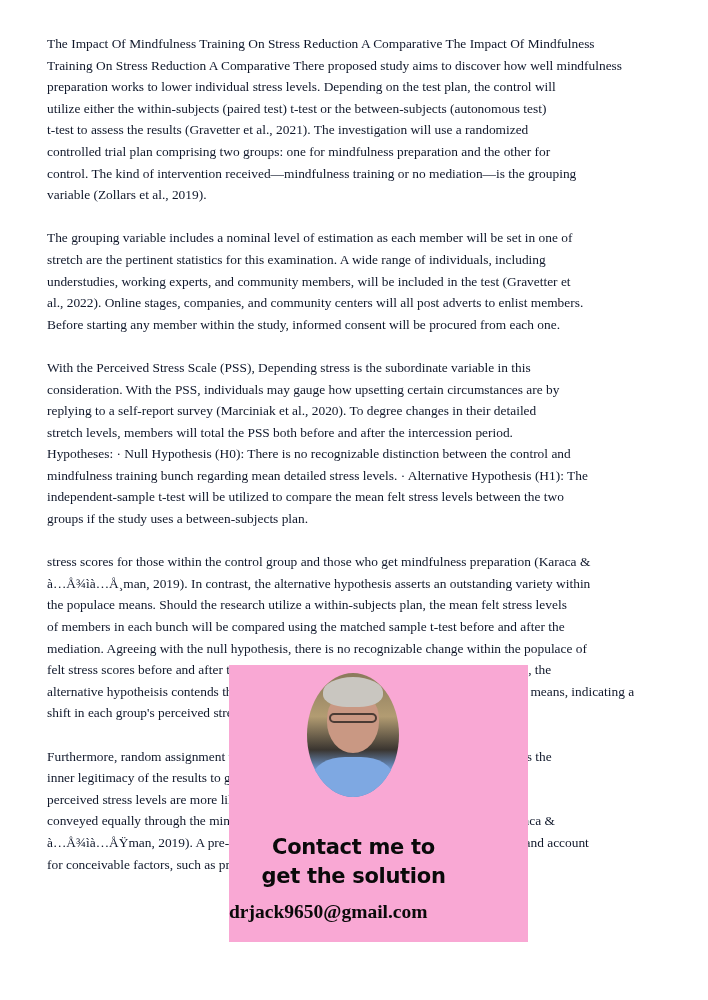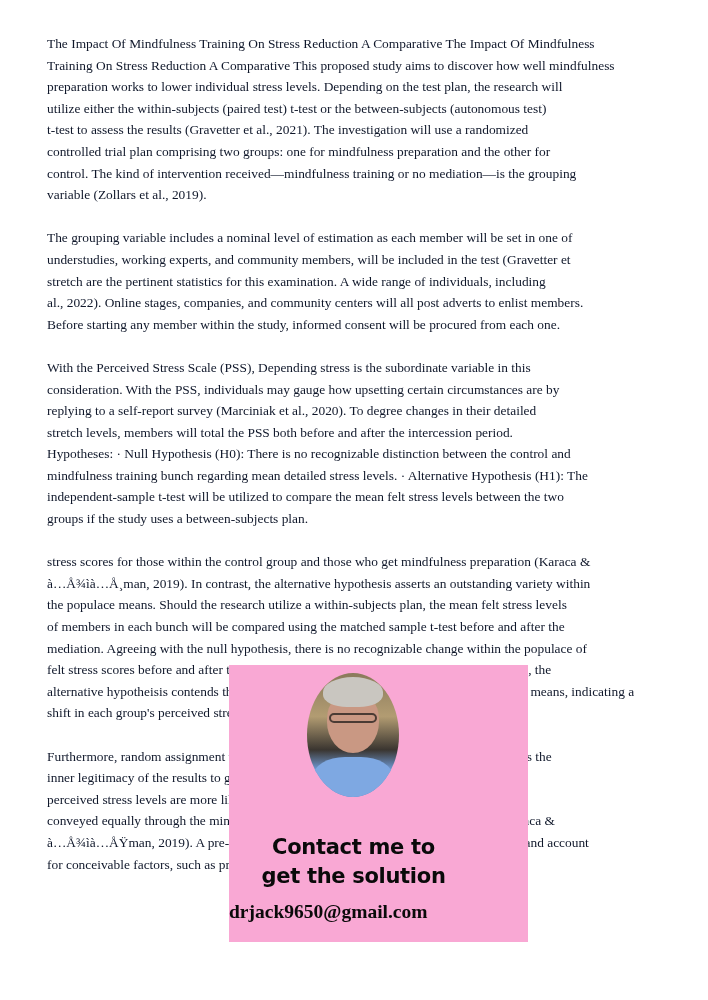--- a/index.html
+++ b/index.html
@@ -34,32 +34,32 @@
     font-family: "Liberation Serif", serif; font-weight: bold; font-size: 19.5px; line-height: 24px;
     color: #0a0a0a;
   }
 </style>
 </head>
 <body>
 
 <div class="page" id="doc">
     <p class="para">
       <span class="line">The Impact Of Mindfulness Training On Stress Reduction A Comparative The Impact Of Mindfulness</span>
-      <span class="line">Training On Stress Reduction A Comparative This proposed study aims to discover how well mindfulness</span>
-      <span class="line">preparation works to lower individual stress levels. Depending on the test plan, the research will</span>
+      <span class="line">Training On Stress Reduction A Comparative There proposed study aims to discover how well mindfulness</span>
+      <span class="line">preparation works to lower individual stress levels. Depending on the test plan, the control will</span>
       <span class="line">utilize either the within-subjects (paired test) t-test or the between-subjects (autonomous test)</span>
       <span class="line">t-test to assess the results (Gravetter et al., 2021). The investigation will use a randomized</span>
       <span class="line">controlled trial plan comprising two groups: one for mindfulness preparation and the other for</span>
       <span class="line">control. The kind of intervention received—mindfulness training or no mediation—is the grouping</span>
       <span class="line">variable (Zollars et al., 2019).</span>
     </p>
     <p class="para">
       <span class="line">The grouping variable includes a nominal level of estimation as each member will be set in one of</span>
+      <span class="line">stretch are the pertinent statistics for this examination. A wide range of individuals, including</span>
       <span class="line">understudies, working experts, and community members, will be included in the test (Gravetter et</span>
-      <span class="line">stretch are the pertinent statistics for this examination. A wide range of individuals, including</span>
       <span class="line">al., 2022). Online stages, companies, and community centers will all post adverts to enlist members.</span>
       <span class="line">Before starting any member within the study, informed consent will be procured from each one.</span>
     </p>
     <p class="para">
       <span class="line">With the Perceived Stress Scale (PSS), Depending stress is the subordinate variable in this</span>
       <span class="line">consideration. With the PSS, individuals may gauge how upsetting certain circumstances are by</span>
       <span class="line">replying to a self-report survey (Marciniak et al., 2020). To degree changes in their detailed</span>
       <span class="line">stretch levels, members will total the PSS both before and after the intercession period.</span>
       <span class="line">Hypotheses: · Null Hypothesis (H0): There is no recognizable distinction between the control and</span>
       <span class="line">mindfulness training bunch regarding mean detailed stress levels. · Alternative Hypothesis (H1): The</span>

